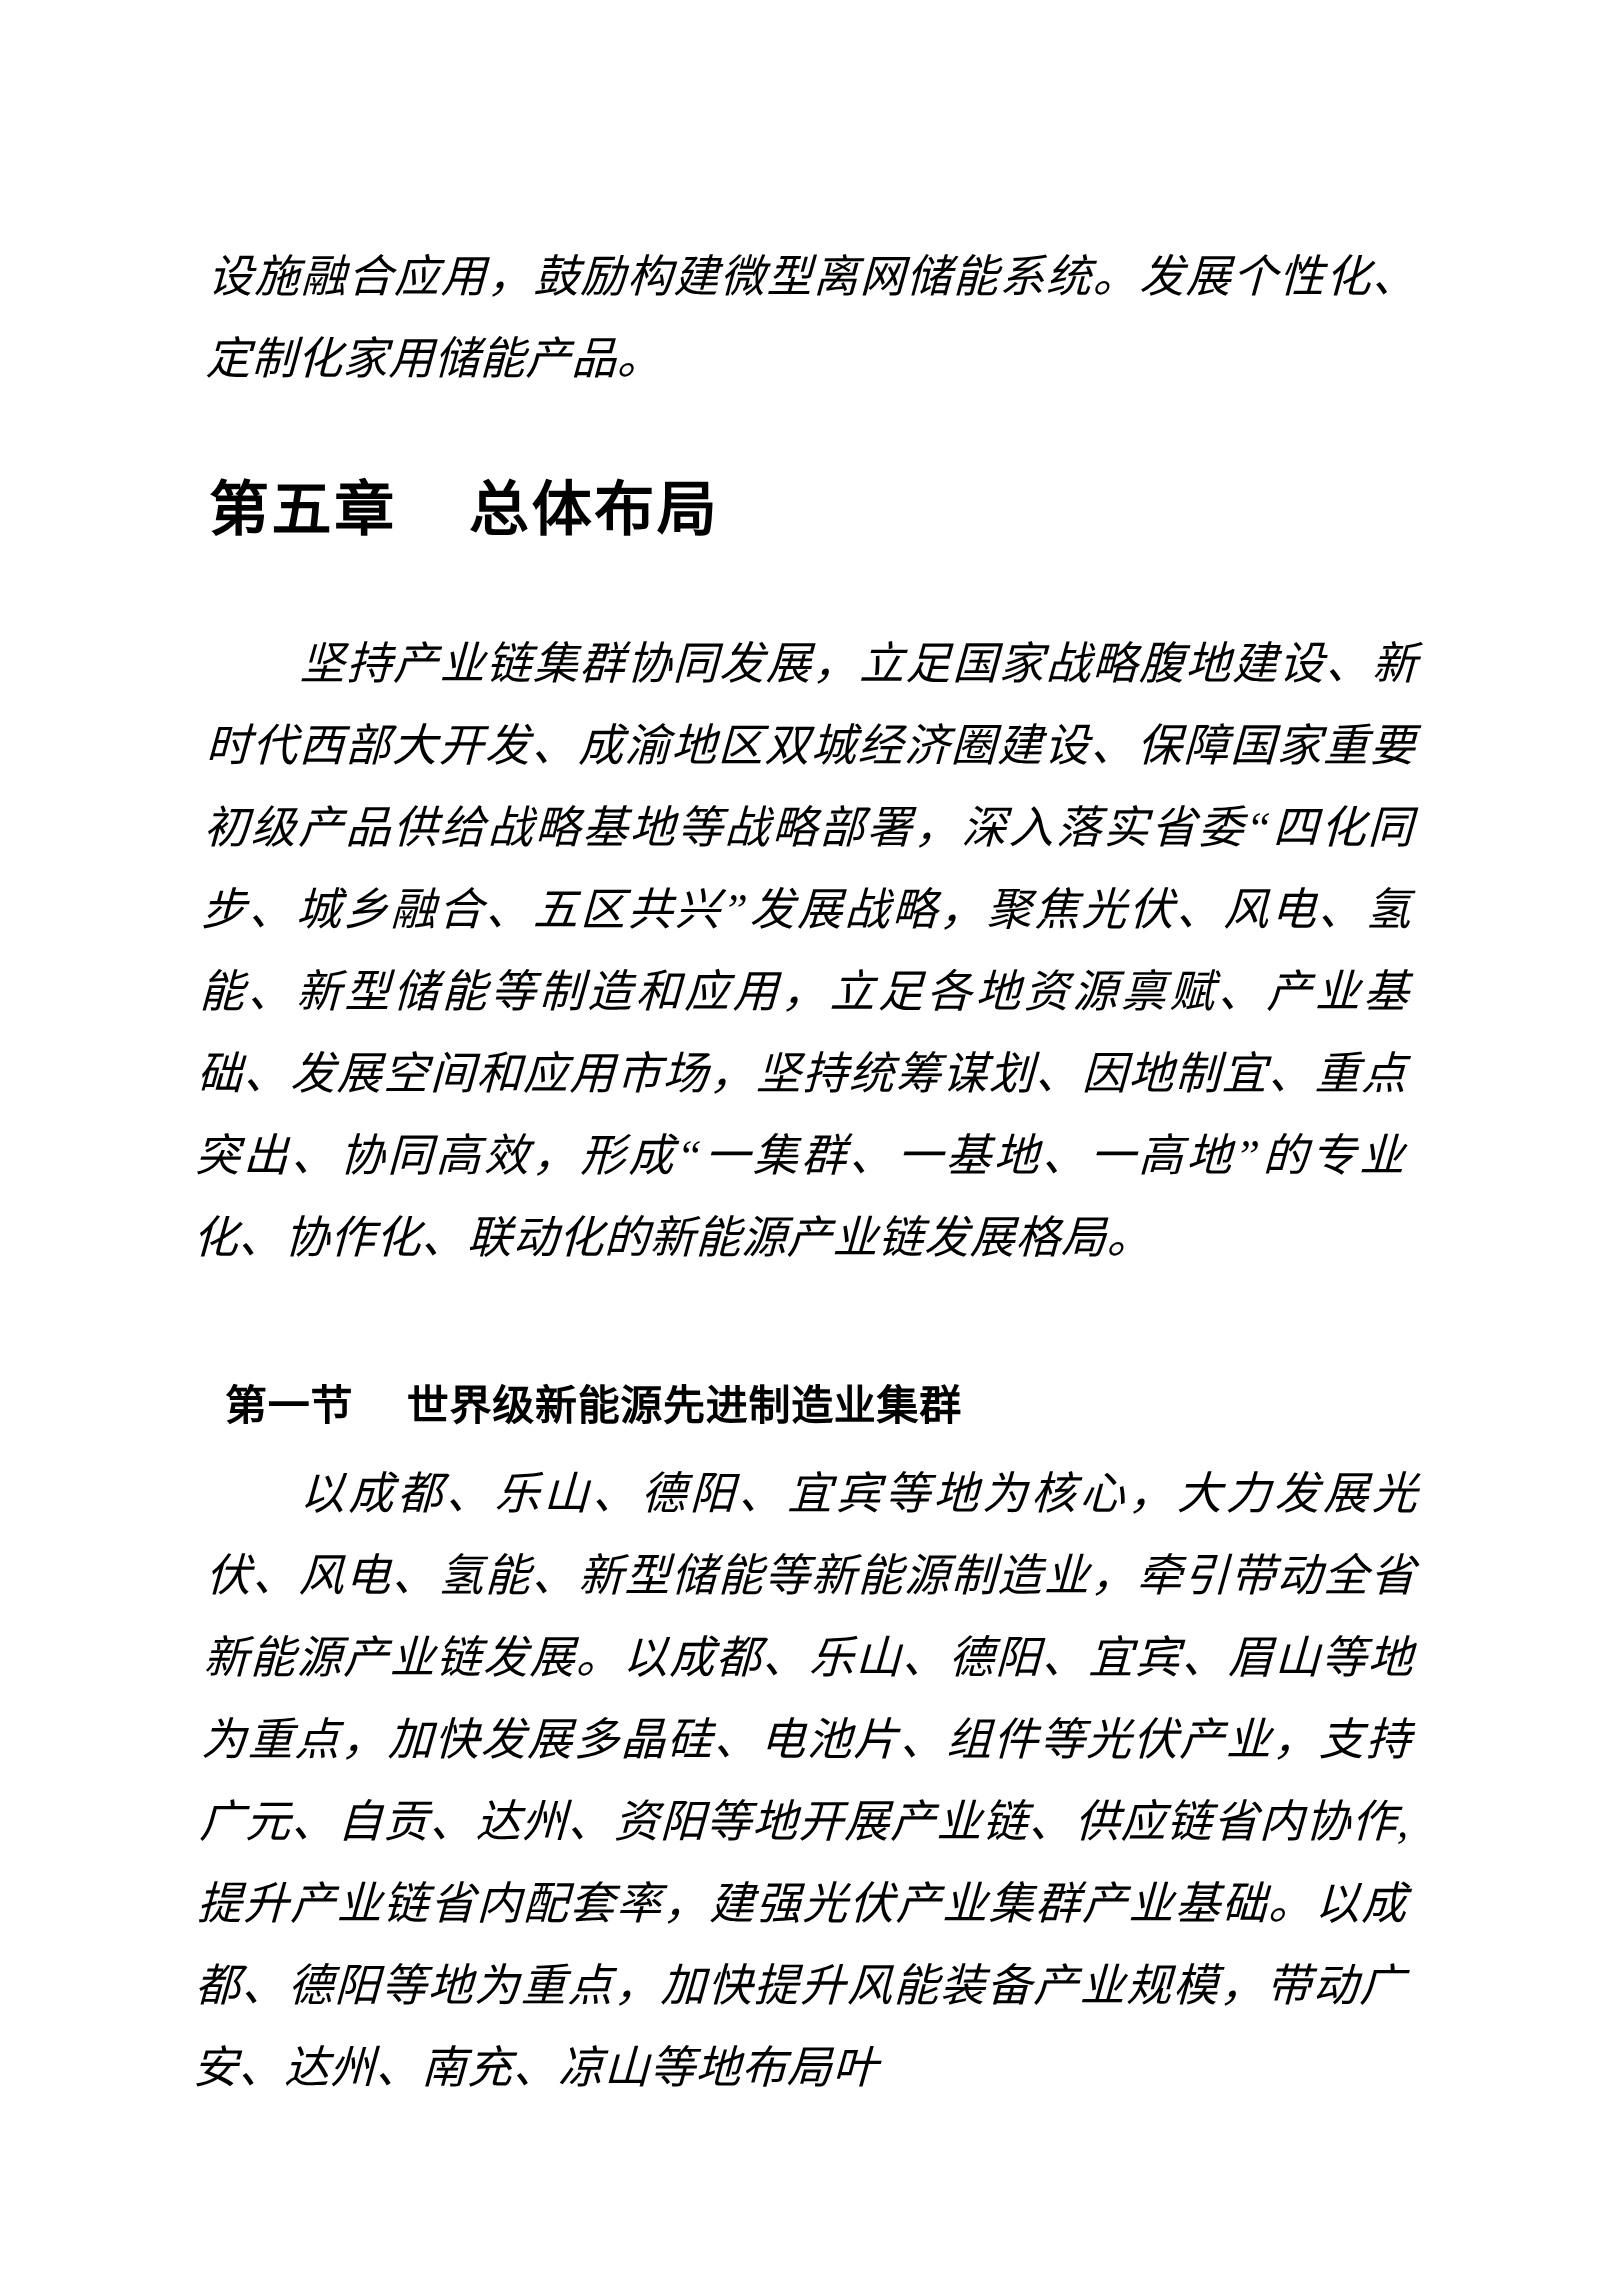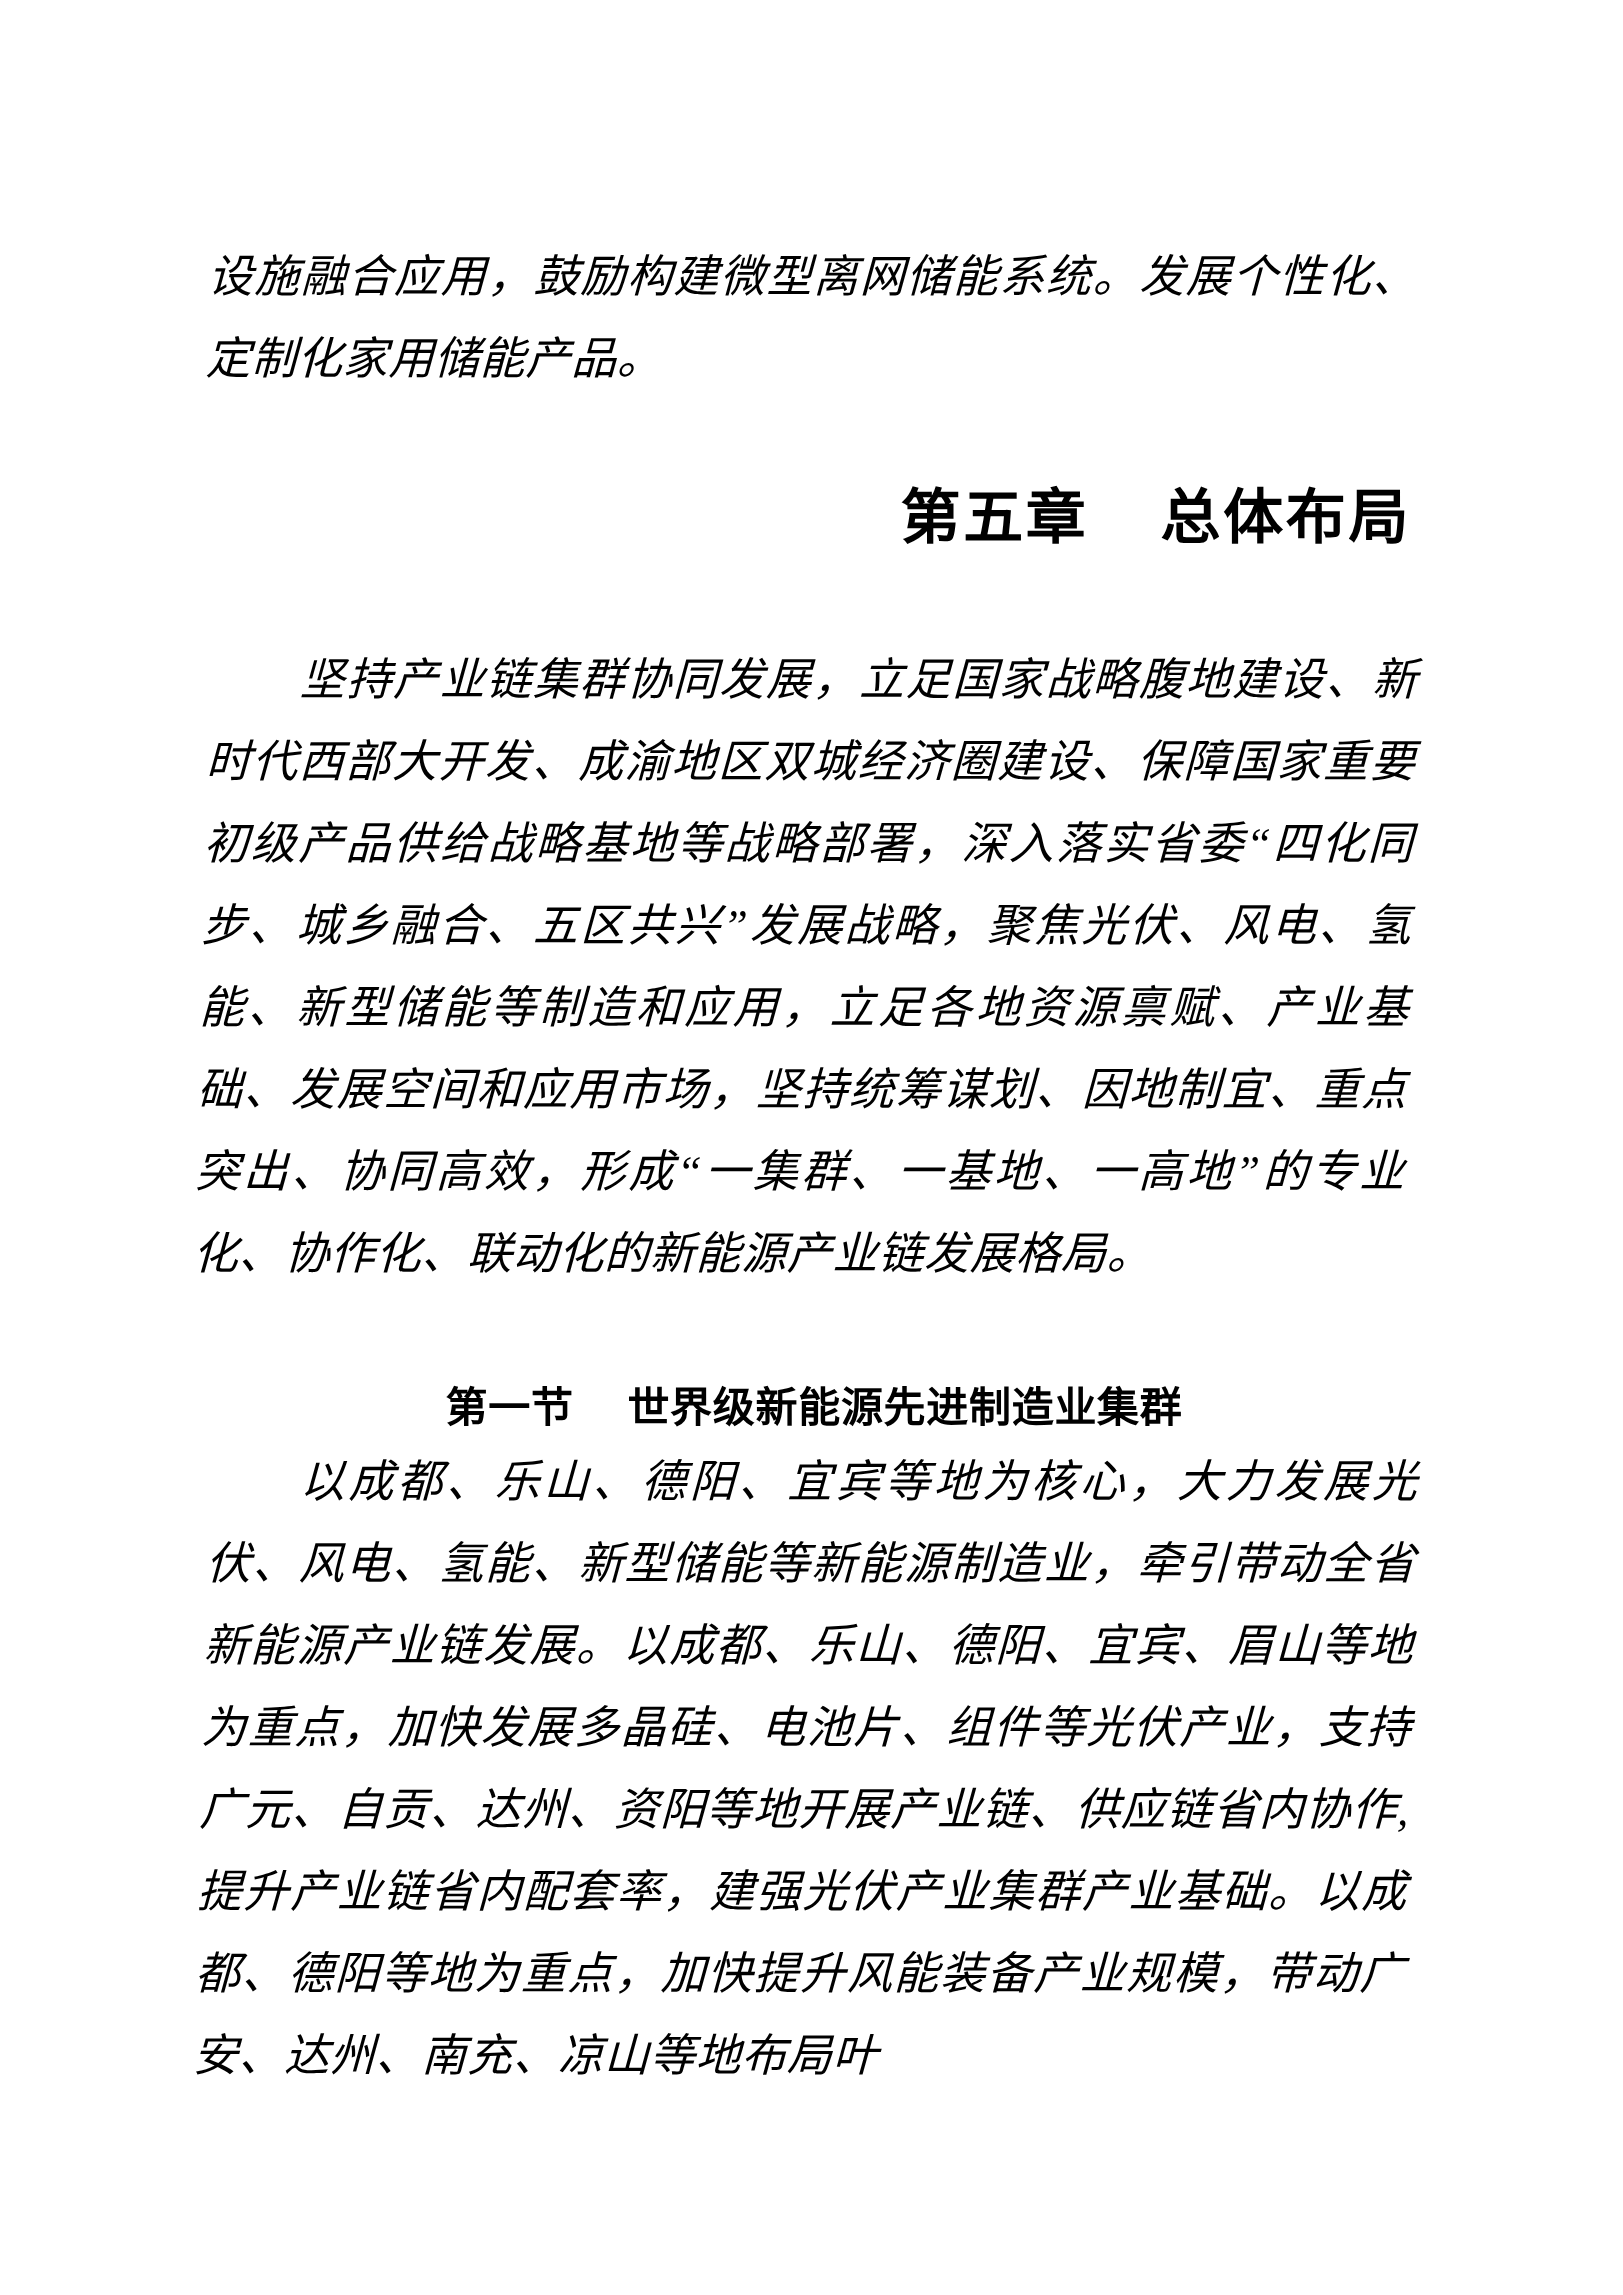--- a/index.html
+++ b/index.html
@@ -48,36 +48,36 @@
   .gap-after-lead { height: 71px; }
   .gap-after-chapter { height: 73px; }
   .gap-before-section { height: 79px; }
 
   
   .chapter-title {
     font-family: "Liberation Serif", "DejaVu Serif", serif;
     font-size: 60px;
     line-height: 79px;
     font-weight: 700;
-    text-align: right;
+    text-align: left;
     letter-spacing: 2.6px;
-    margin: 8px;
+    margin: 0;
   }
 
   .chapter-title .sep { display: inline-block; width: 37px; }
 
   
   .section-title {
     font-family: "Liberation Sans", "DejaVu Sans", sans-serif;
     font-size: 42px;
     line-height: 63px;
     font-weight: 700;
-    text-align: center;
+    text-align: left;
     letter-spacing: 0.7px;
-    margin: 2px;
+    margin: 16px;
   }
 
   .section-title .sep { display: inline-block; width: 29px; }
 
   
   .page-footer {
     position: absolute;
     left: 209px;
     top: 2062px;
     width: 340px;

